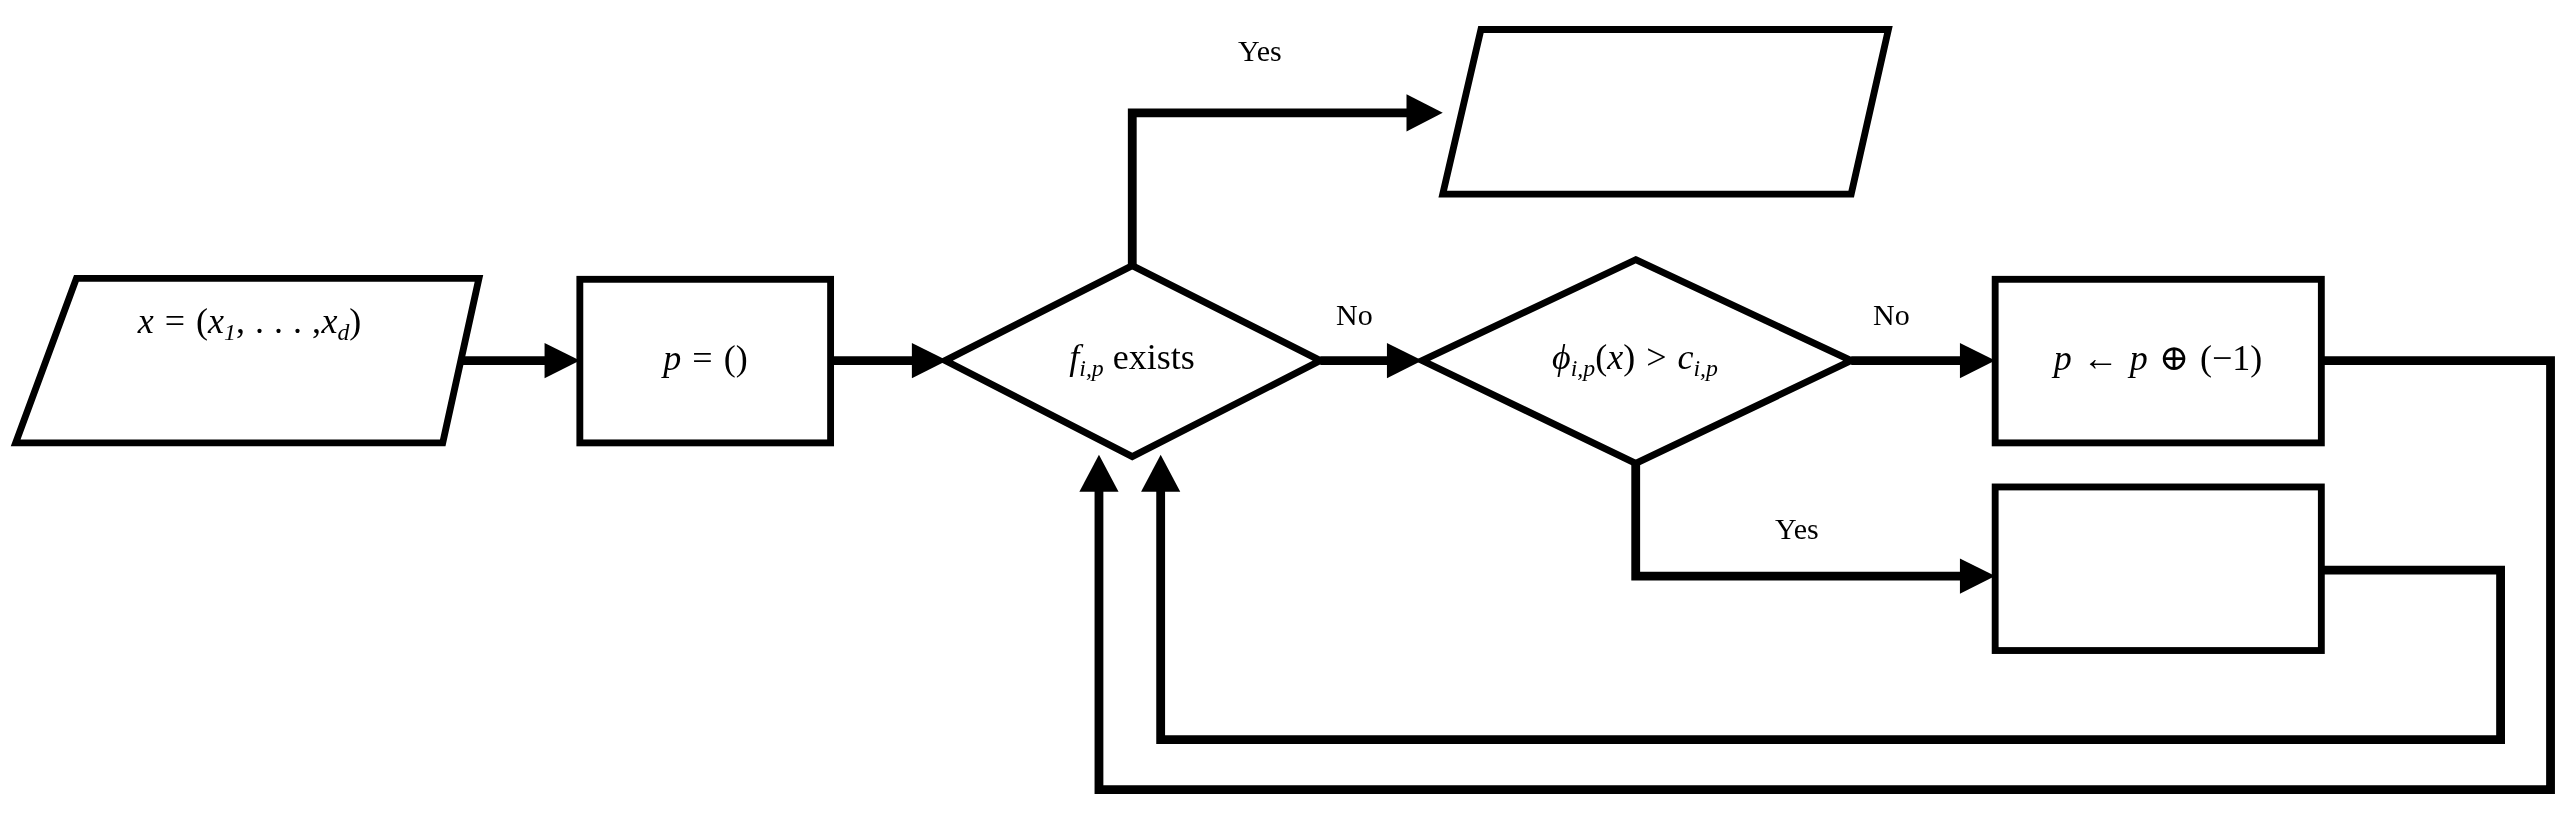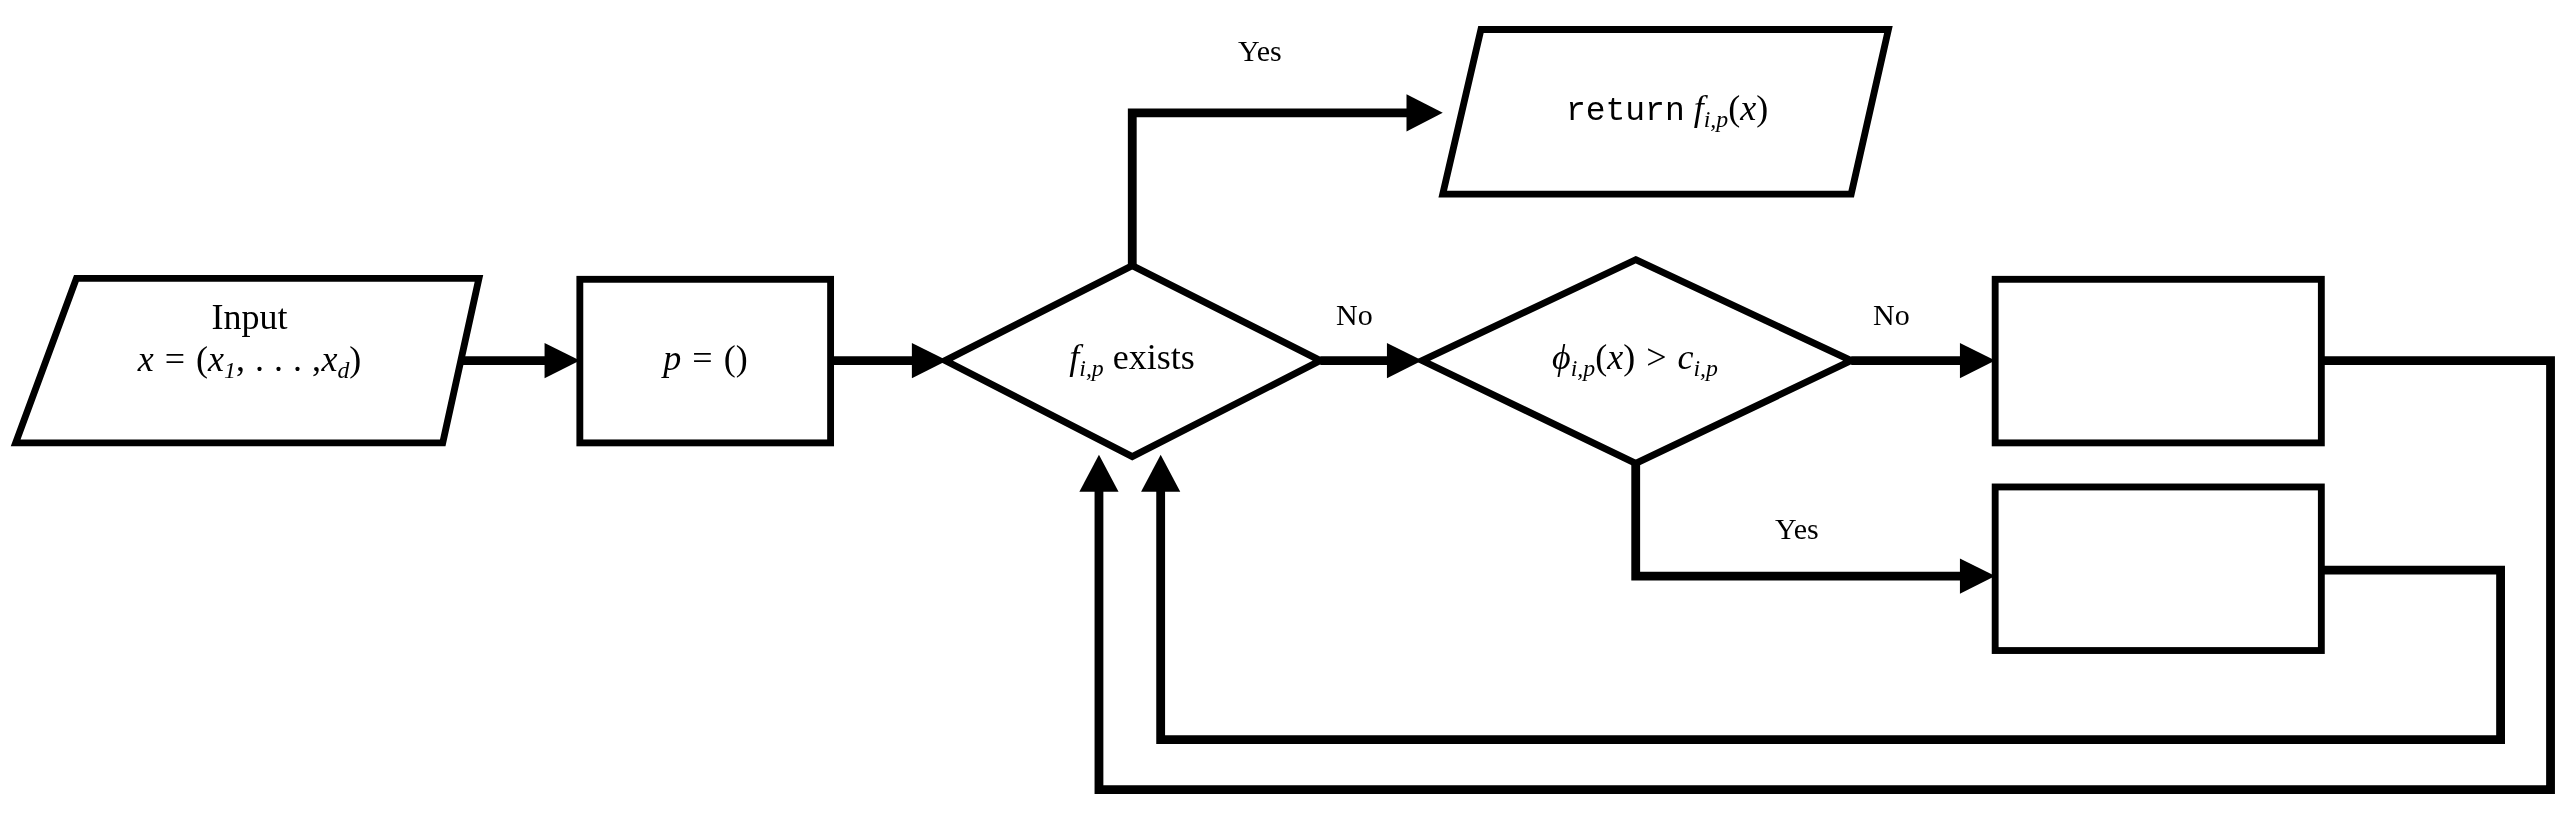--- a/index.html
+++ b/index.html
@@ -113,21 +113,20 @@
     <polygon class="arrow-head" points="2037,588 2001,570 2001,606"></polygon>
 
     <path class="conn" d="M 2370,582 L 2553,582 L 2553,755 L 1185,755 L 1185,492"></path>
     <polygon class="arrow-head" points="1185,464 1165,502 1205,502"></polygon>
 
     <path class="conn" d="M 2370,368 L 2604,368 L 2604,806 L 1122,806 L 1122,492"></path>
     <polygon class="arrow-head" points="1122,464 1102,502 1142,502"></polygon>
   </svg>
 
   <div class="lbl node-text" style="left:39px; top:299px; width:421px;">
-    <div>Input</div>
     <div style="margin-top:4px;">
       <span class="math">x</span>
       <span class="op">=</span>
       <span class="upr">(</span><span class="math">x</span><sub class="sb">1</sub><span class="upr thin">, . . . ,</span><span class="math">x</span><sub class="sb">d</sub><span class="upr">)</span>
     </div>
   </div>
 
   <div class="lbl node-text" style="left:580px; top:340px; width:251px;">
     <span class="math">p</span>
     <span class="op">=</span>
@@ -138,25 +137,28 @@
     <span class="math">ϕ</span><sub class="sb">i,p</sub><span class="upr">(</span><span class="math">x</span><span class="upr">)</span>
     <span class="op">&gt;</span>
     <span class="math">c</span><sub class="sb">i,p</sub>
   </div>
 
   <div class="lbl node-text" style="left:979px; top:339px; width:306px;">
     <span class="math">f</span><sub class="sb">i,p</sub>
     <span class="upr">exists</span>
   </div>
 
-  <div class="lbl node-text" style="left:1481px; top:90px; width:372px;">
-    <span class="tt">return</span>
-    <span class="math">f</span><sub class="sb">i,p</sub><span class="upr">(</span><span class="math">x</span><span class="upr">)</span>
+
+  <div class="lbl node-text" style="left:1995px; top:340px; width:326px;">
+    <span class="math">p</span>
+    <span class="op">←</span>
+    <span class="math">p</span>
+    <span class="op">⊕</span>
+    <span class="upr">(−1)</span>
   </div>
-
 
 
   <div class="lbl edge-text" style="left:1238px; top:35px;">Yes</div>
 
   <div class="lbl edge-text" style="left:1336px; top:299px;">No</div>
 
   <div class="lbl edge-text" style="left:1873px; top:299px;">No</div>
 
   <div class="lbl edge-text" style="left:1775px; top:513px;">Yes</div>
 

